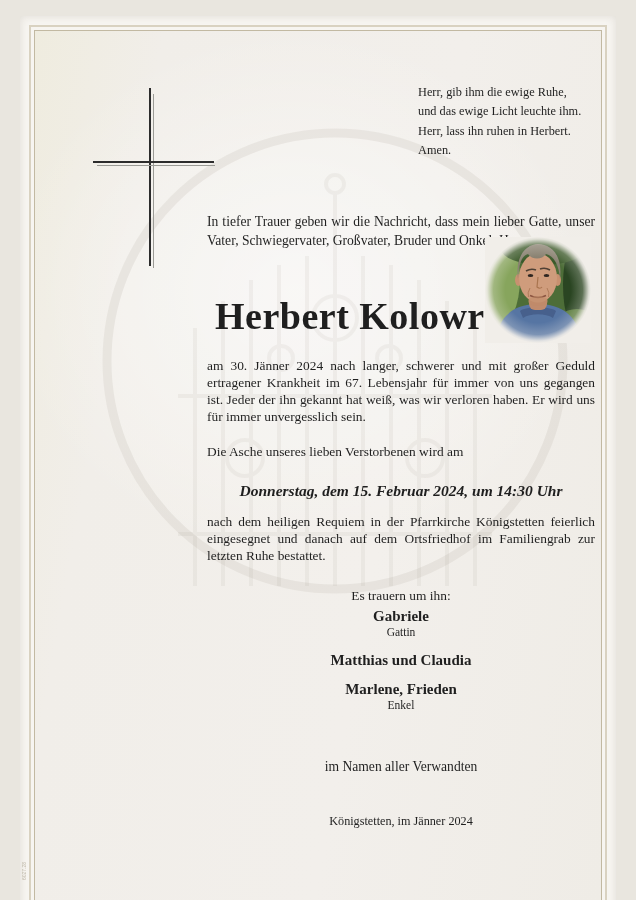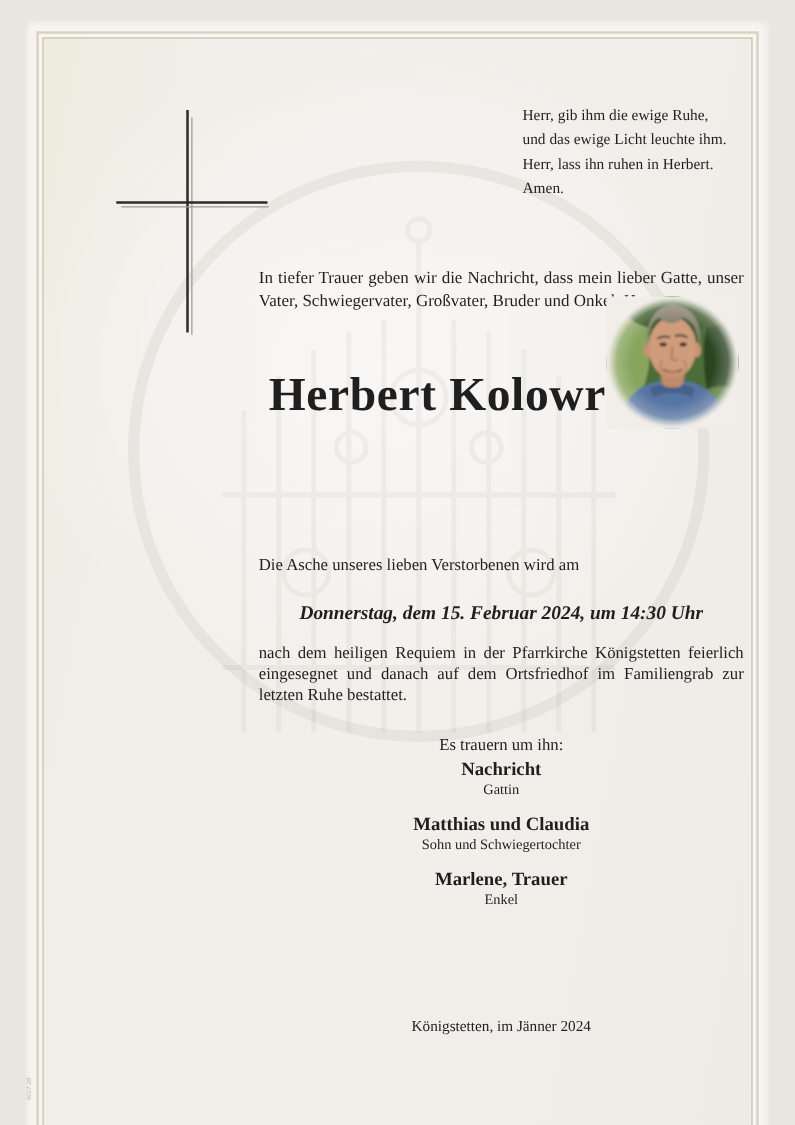--- a/index.html
+++ b/index.html
@@ -136,40 +136,41 @@
           <path d="M 53,40 L 52,50 q 3,2.5 5,0" stroke="#a9744f" stroke-width="1.2" fill="none"></path>
           <path d="M 45,51 q -3,5 -1.5,9" stroke="#b07c5a" stroke-width="1" fill="none"></path>
           <path d="M 62,51 q 3,5 1.5,9" stroke="#b07c5a" stroke-width="1" fill="none"></path>
           <path d="M 45,58.5 q 8,4 16,0" stroke="#8a5440" stroke-width="1.5" fill="none"></path>
           <ellipse cx="53" cy="64" rx="10" ry="5" fill="#bf8a67" opacity="0.55"></ellipse>
         </g>
         <rect x="0" y="0" width="106" height="106" fill="url(#vig)"></rect>
       </svg>
     </div>
 
+    <p class="col para p1">am 30. Jänner 2024 nach langer, schwerer und mit großer Geduld ertragener Krankheit im 67. Lebensjahr für immer von uns gegangen ist. Jeder der ihn gekannt hat weiß, was wir verloren haben. Er wird uns für immer unvergesslich sein.</p>
     <p class="col ashes">Die Asche unseres lieben Verstorbenen wird am</p>
     <p class="col fundate">Donnerstag, dem 15. Februar 2024, um 14:30 Uhr</p>
     <p class="col mhead">Es trauern um ihn:</p>
 
     <p class="col para p2">nach dem heiligen Requiem in der Pfarrkirche Königstetten feierlich eingesegnet und danach auf dem Ortsfriedhof im Familiengrab zur letzten Ruhe bestattet.</p>
 
     <div class="col mourners">
       <div class="mgroup">
-        <div class="mname">Nachricht</div>
+        <div class="mname">Gabriele</div>
         <div class="mrel">Gattin</div>
       </div>
       <div class="mgroup">
         <div class="mname">Matthias und Claudia</div>
-        <div class="mrel">Sohn und Schwiegertochter</div>
       </div>
       <div class="mgroup">
-        <div class="mname">Marlene, Trauer</div>
+        <div class="mname">Marlene, Frieden</div>
         <div class="mrel">Enkel</div>
       </div>
     </div>
 
+    <p class="col closing">im Namen aller Verwandten</p>
     <p class="col placedate">Königstetten, im Jänner 2024</p>
 
   </div>
 
   <div class="printcode">6027.28</div>
   <div class="edge-bottom"></div>
 </div>
 
 </body></html>

